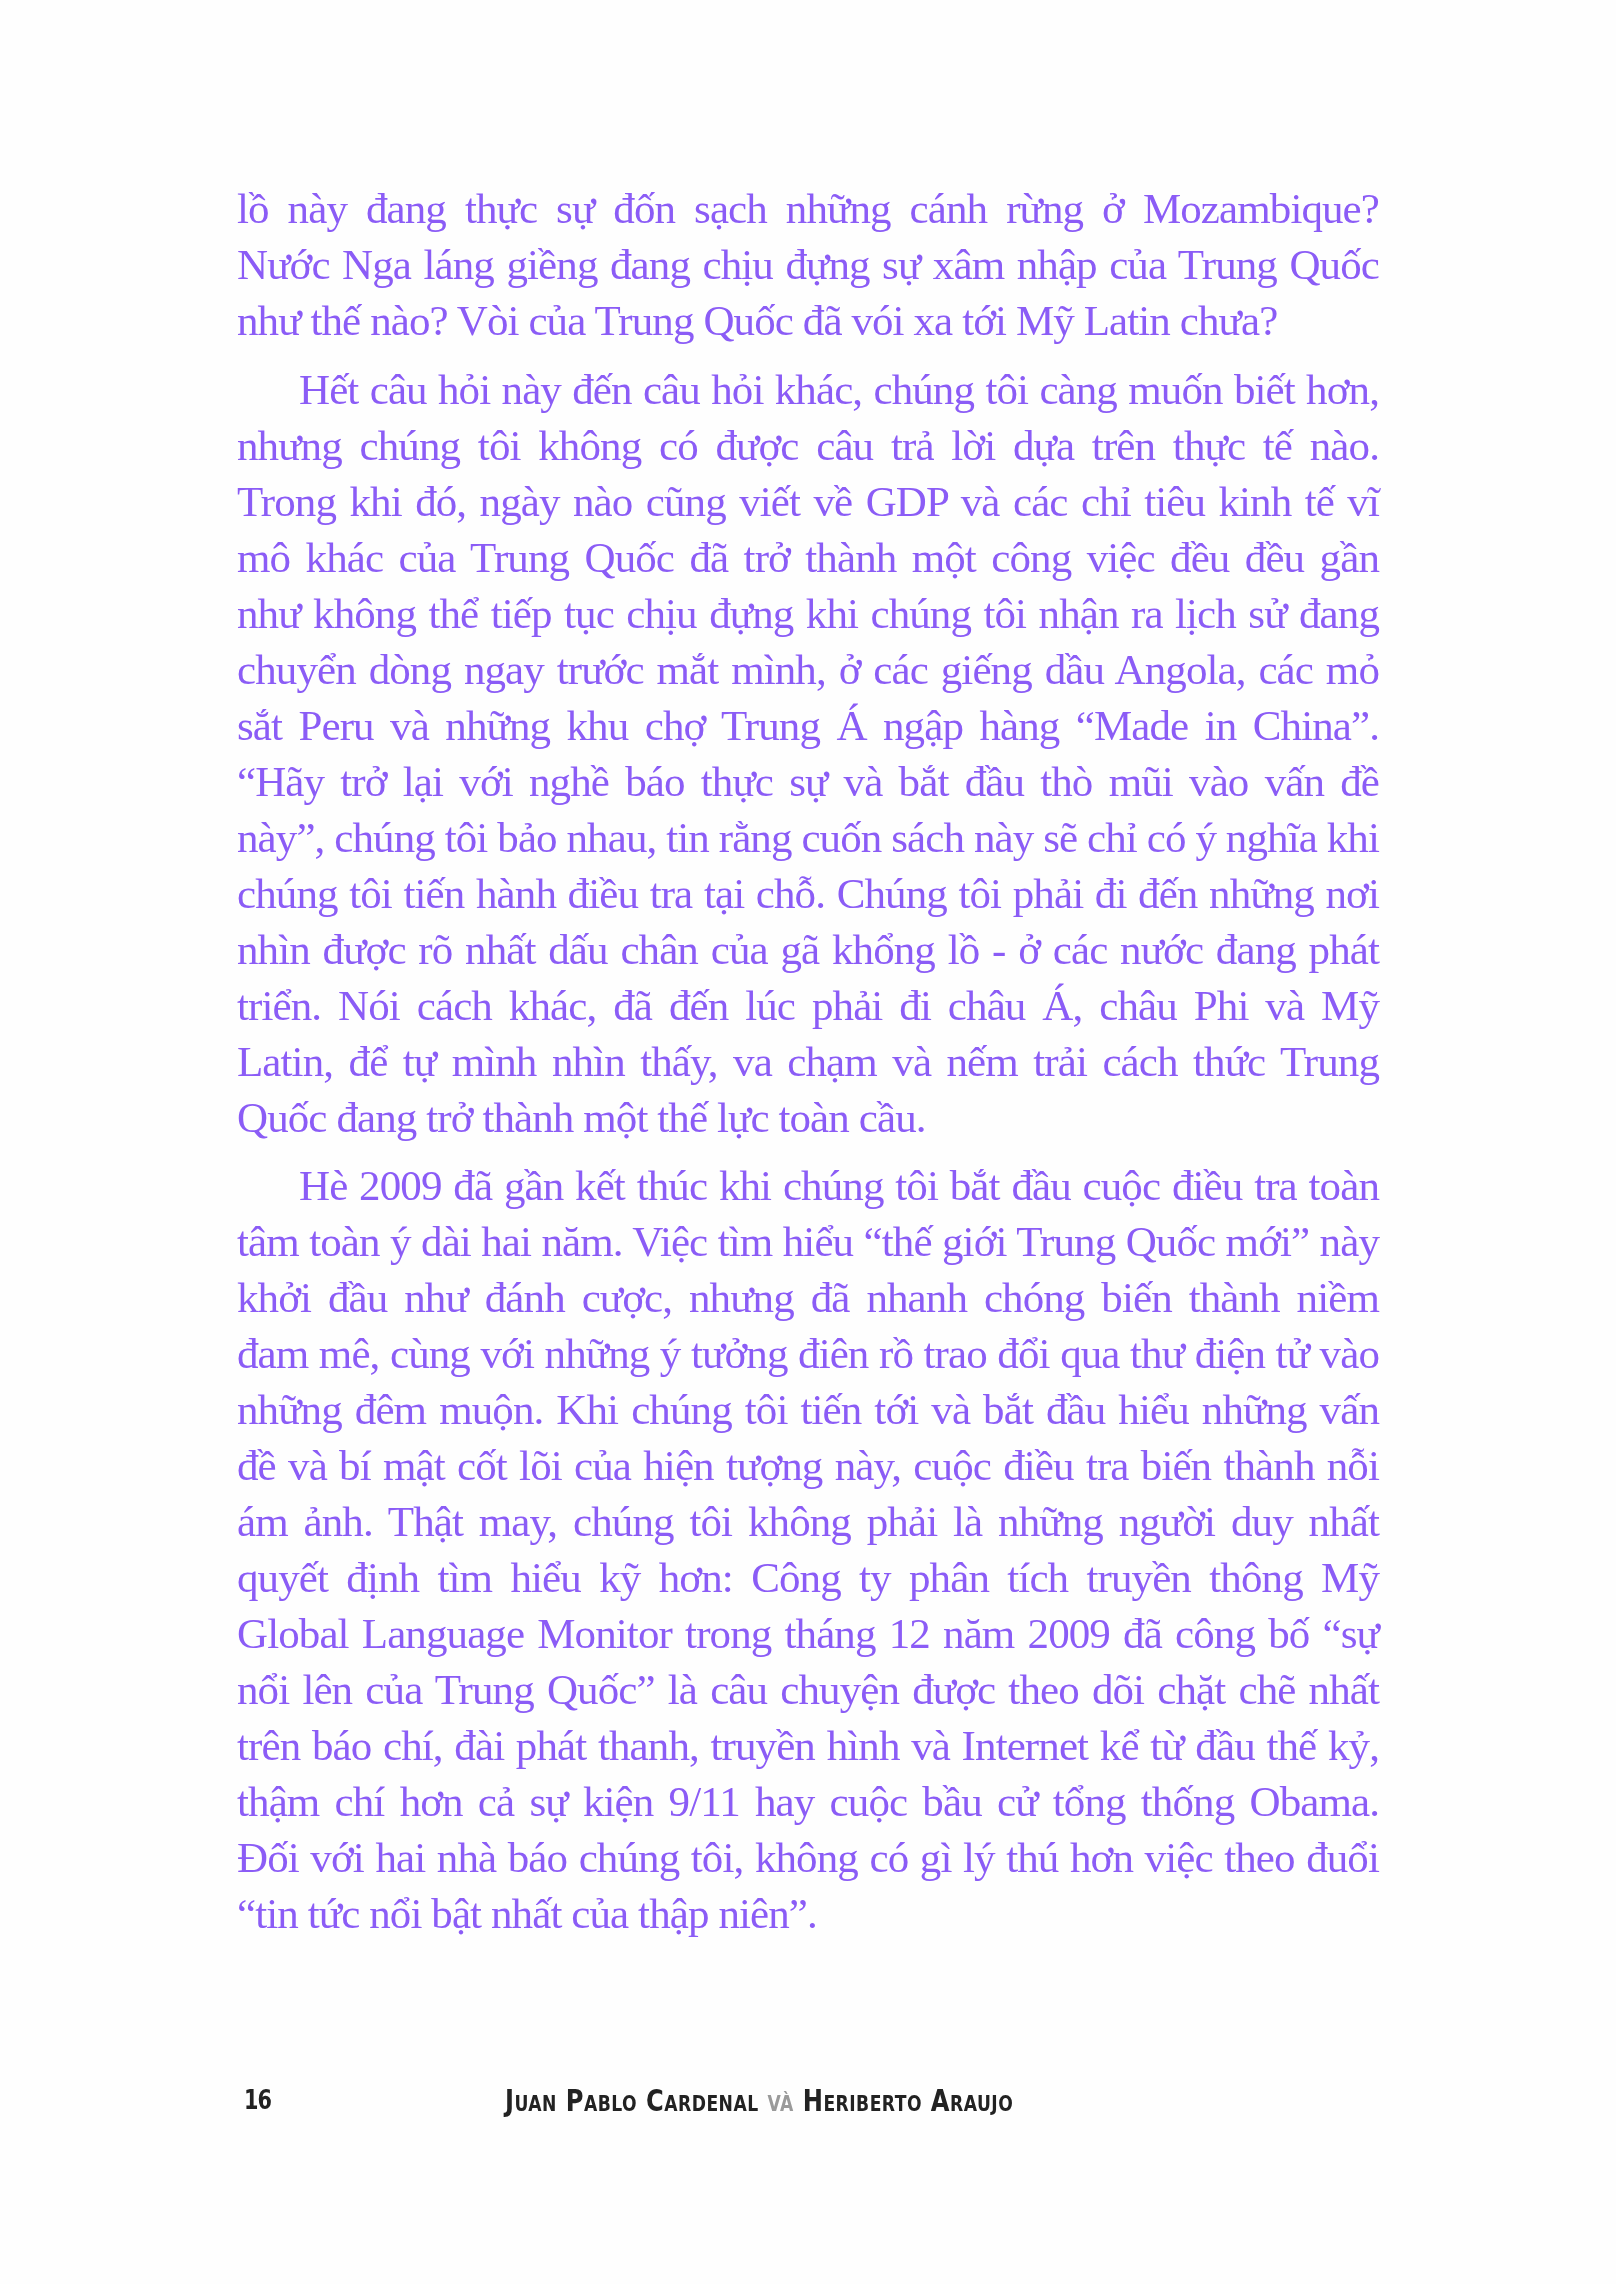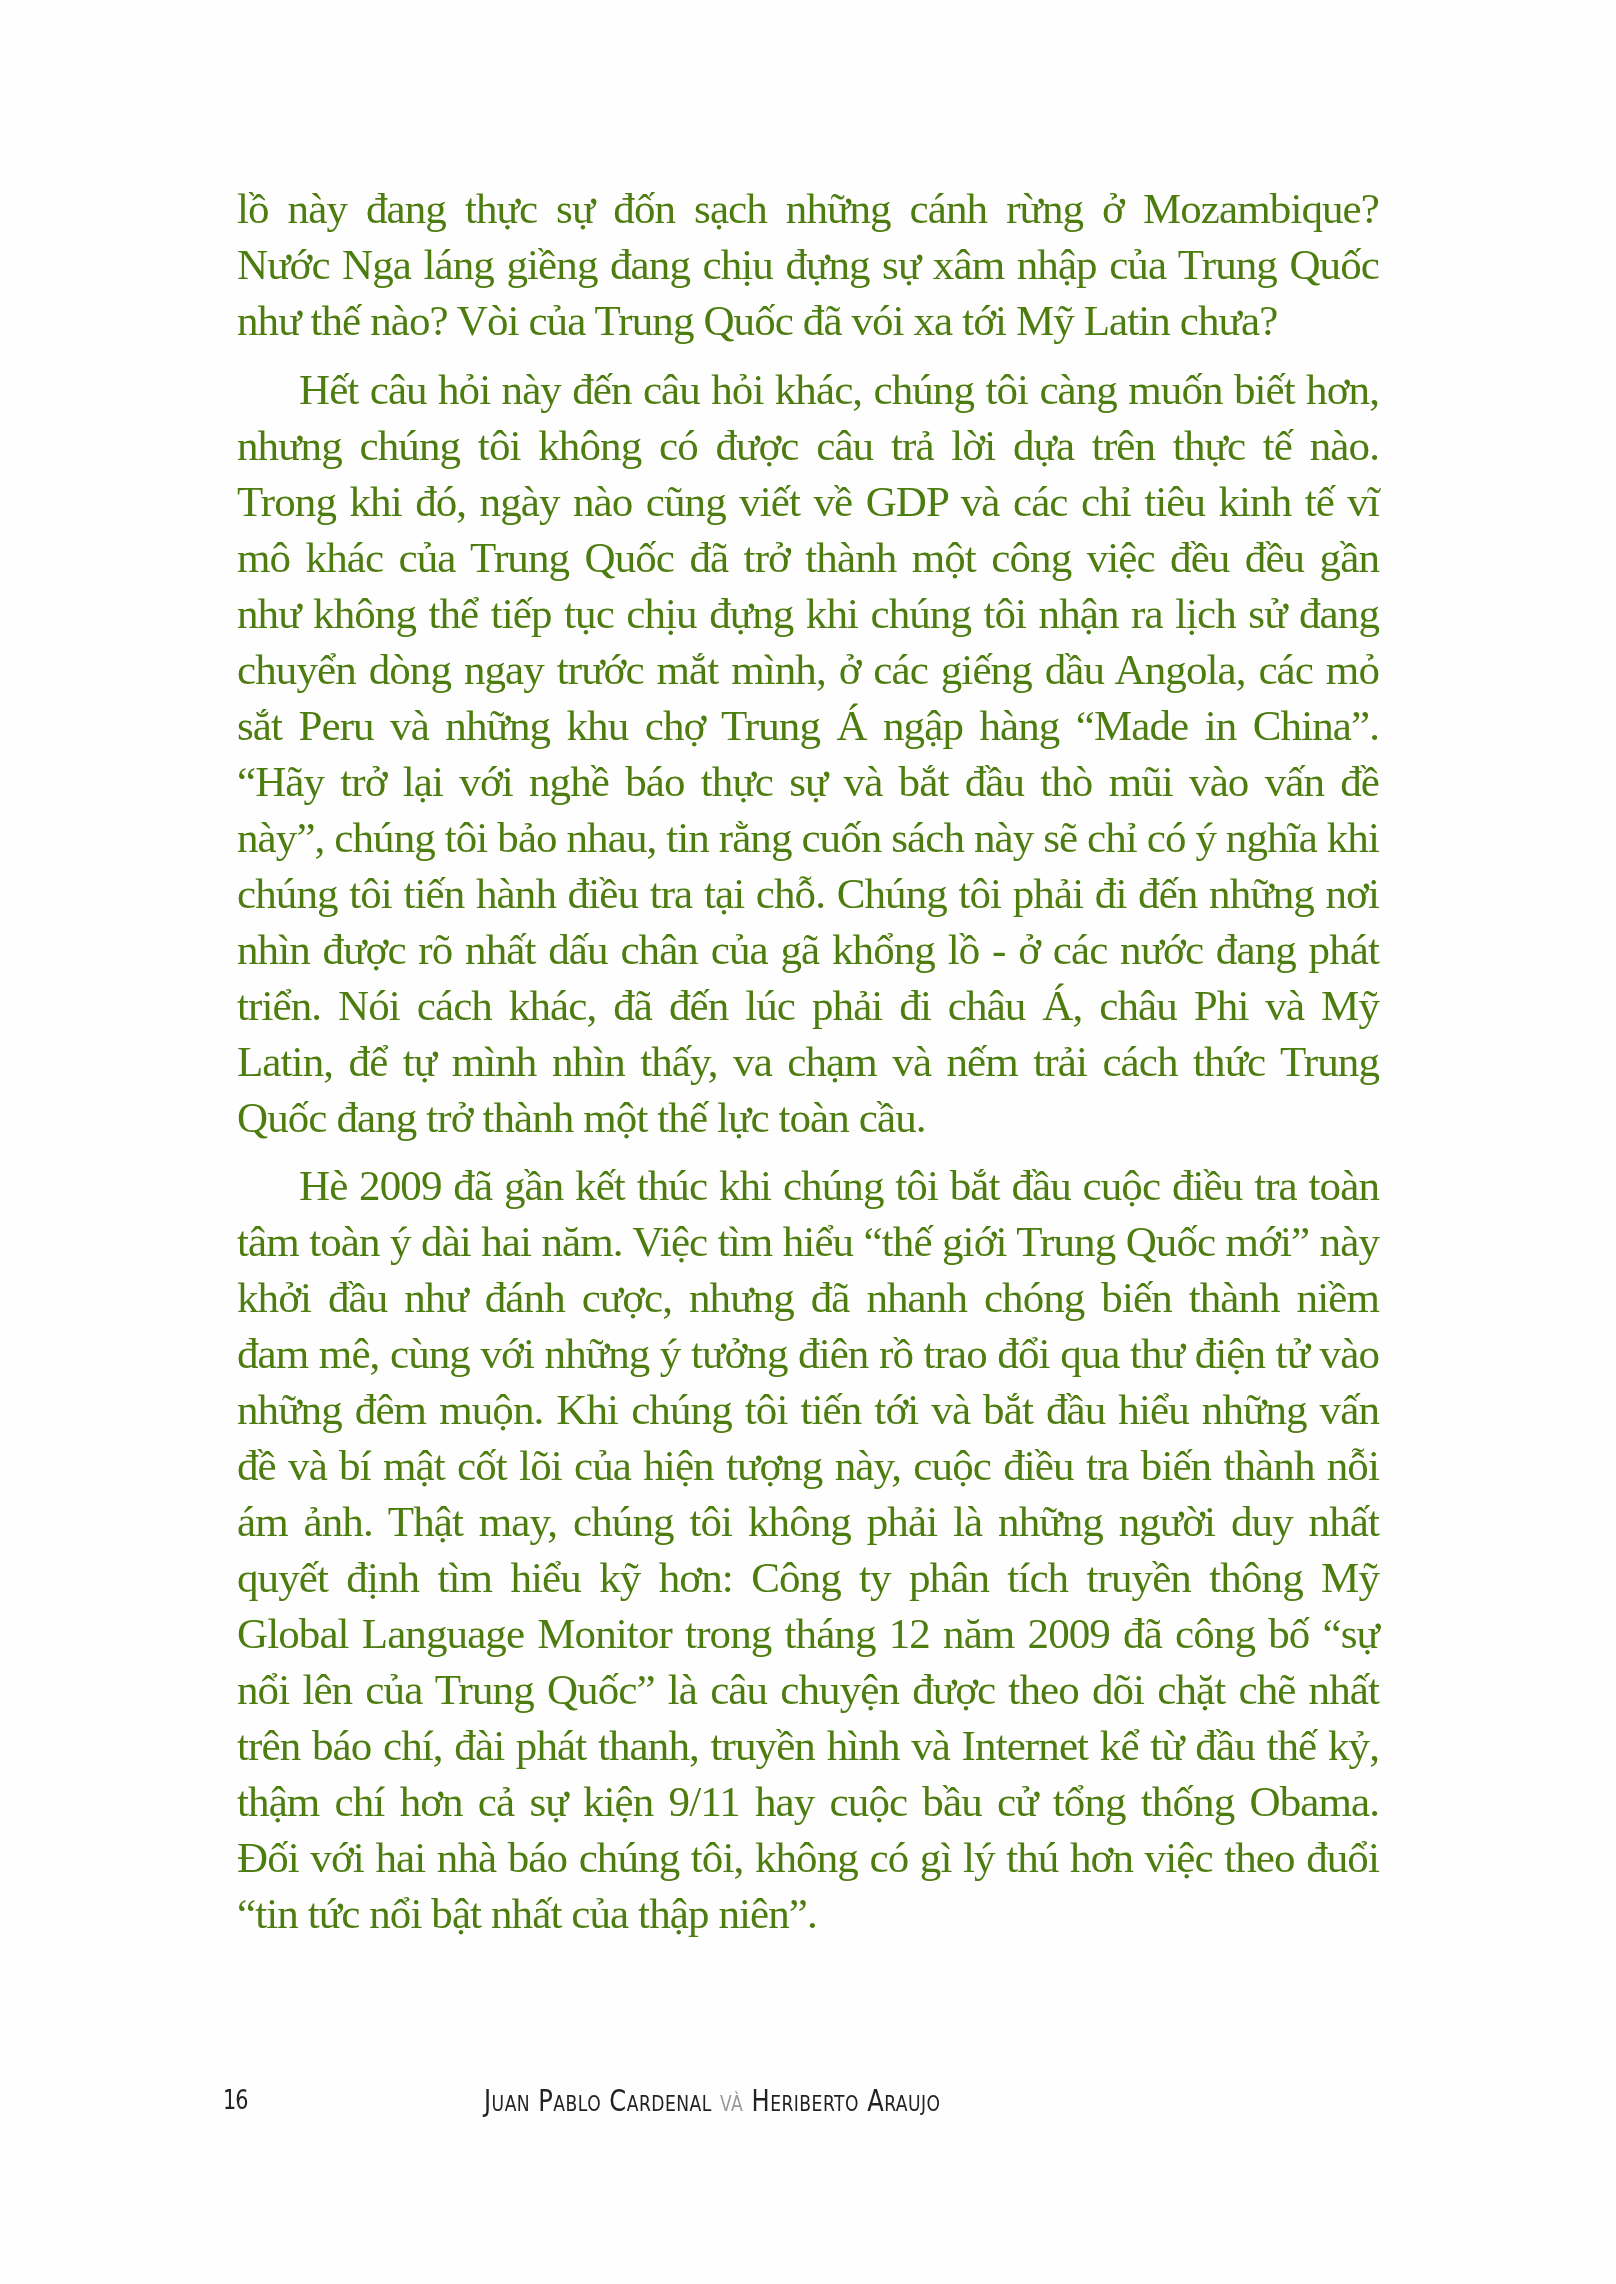--- a/index.html
+++ b/index.html
@@ -12,42 +12,43 @@
       height: 2284px;
       position: relative;
       overflow: hidden;
       background: #fefefe;
     }
     .page {
       position: absolute;
       left: 237px;
       top: 181px;
       width: 1142px;
-      color: #4d7c0f;
+      color: #8b5cf6;
       font-family: "Liberation Serif", "DejaVu Serif", serif;
       font-size: 43px;
       line-height: 56px;
       letter-spacing: -0.9px;
     }
     .para {
       margin: 0 0 12.5px 0;
       text-align: justify;
       text-align-last: left;
     }
     .para.indent {
       text-indent: 62px;
     }
     .footer {
       position: absolute;
       top: 2084px;
-      left: 220px;
+      left: 241px;
       width: 1142px;
       height: 34px;
       color: #222222;
       font-family: "DejaVu Sans", "Liberation Sans", sans-serif;
+      font-weight: bold;
     }
     .page-number {
       position: absolute;
       left: 3.4px;
       top: 0;
       font-size: 26px;
       line-height: 32px;
       letter-spacing: -1.1px;
       transform: scaleX(0.8);
       transform-origin: left top;

